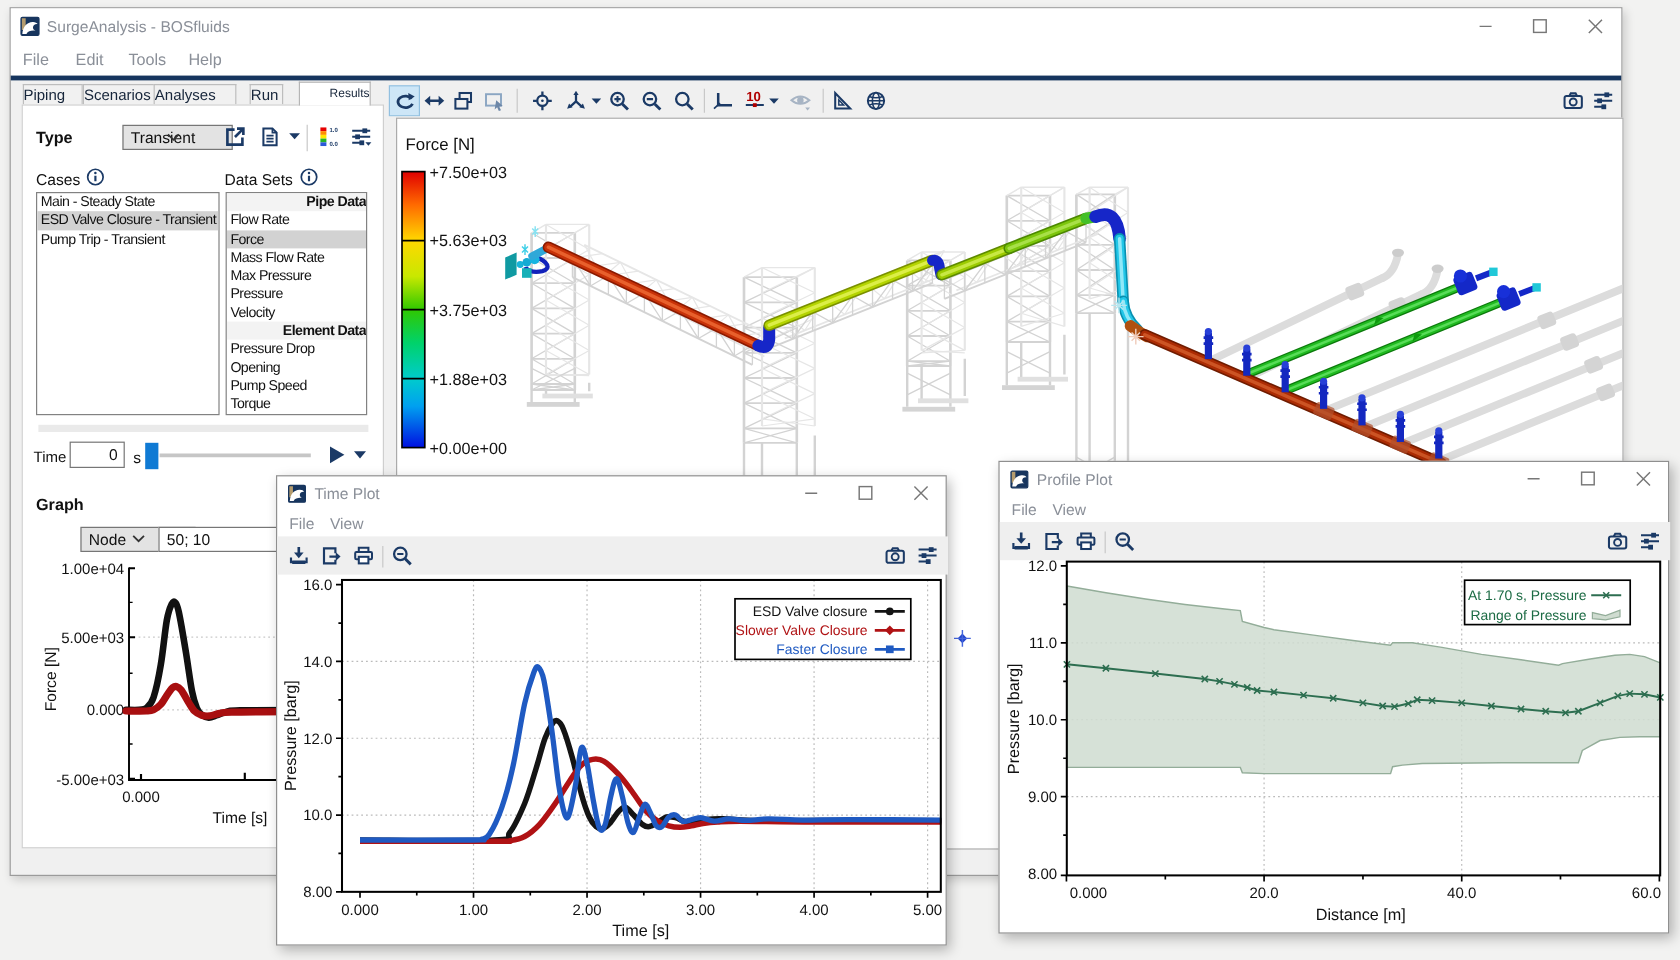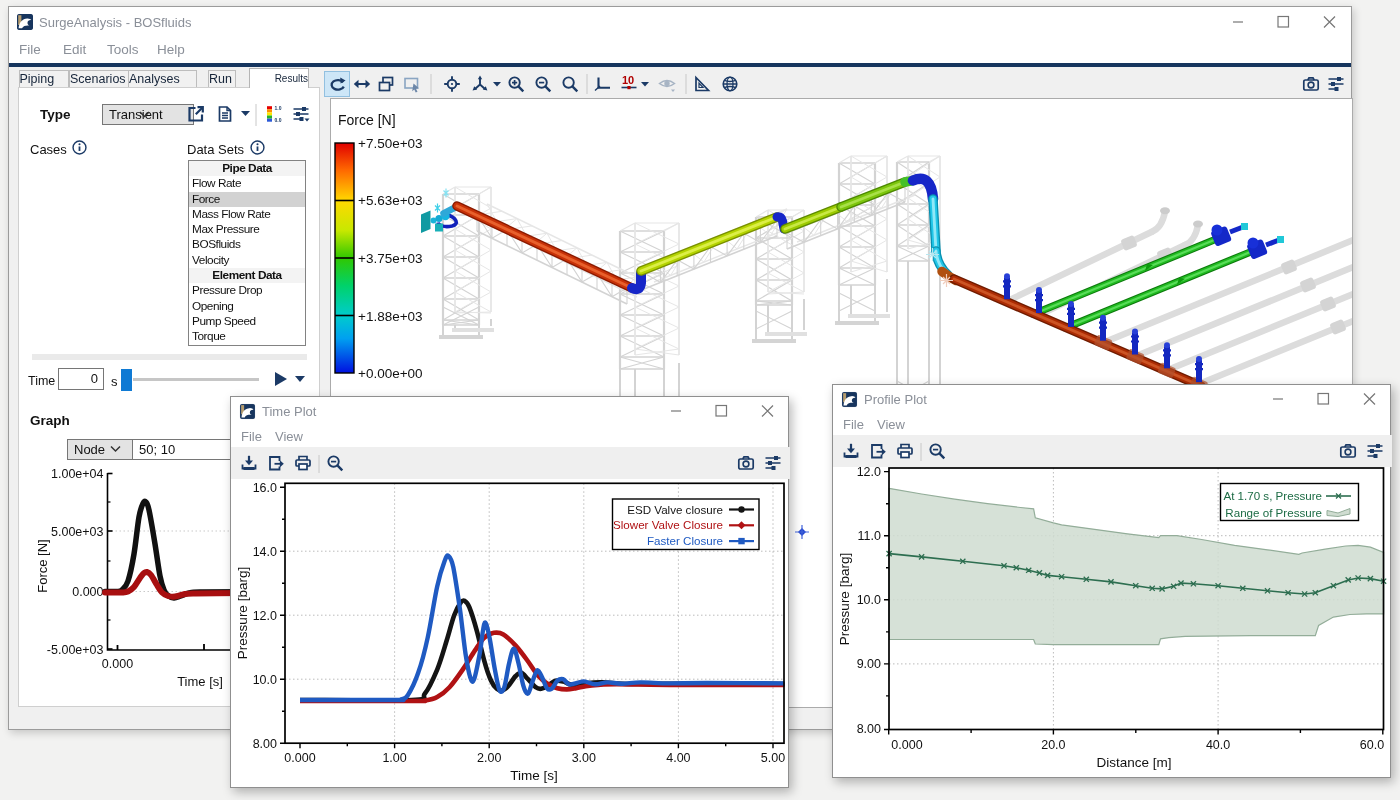--- a/index.html
+++ b/index.html
@@ -8,29 +8,29 @@
 #titlebar { position:absolute; left:0; top:0; width:100%; height:56px; background:#fff; }
 #navline { position:absolute; left:0; top:56px; width:100%; height:4px; background:#16355e; }
 .tab { position:absolute; top:63px; height:17px; background:#f1f1f1; border:1px solid #bdbdbd;
   border-bottom:none; font-size:12.5px; color:#16253a; text-align:left; line-height:17px; }
 #tabsel { position:absolute; top:61px; height:20px; background:#fff; border:1px solid #b5b5b5;
   border-bottom:none; font-size:10px; color:#16253a; text-align:right; line-height:19px; z-index:3; }
 #lpanel { position:absolute; left:9px; top:80px; width:302px; height:620px; background:#fff;
   border:1px solid #cfcfcf; }
 #canvas3d { position:absolute; left:321px; top:91px; width:1023px; height:610px; background:#fff;
   border:1px solid #ababab; }
-.lbl { position:absolute; font-size:13px; color:#111;margin-left:10px; }
+.lbl { position:absolute; font-size:13px; color:#111; }
 .combo { position:absolute; background:#e3e3e3; border:1px solid #767676; font-size:13px;
   color:#111; padding:2px 0 0 6px;margin-left:36px; }
 .inp { position:absolute; background:#fff; border:1px solid #767676; font-size:13px; color:#111; }
 .lbox { position:absolute; background:#fff; border:1px solid #828282; font-size:13px; color:#111;
   overflow:hidden; }
 .li { height:15.3px; line-height:15.3px; padding-left:3px; white-space:nowrap; font-size:11.8px; letter-spacing:-0.45px; }
 .lih { background:#d2d2d2; }
-.lic { text-align:center; font-weight:bold; background:#f3f3f3; padding-left:0; }
+.lic { text-align:right; font-weight:bold; background:#f3f3f3; padding-left:0; }
 .pwin { position:absolute; background:#fff; border:1px solid #8f8f8f;
   box-shadow:3px 4px 10px rgba(0,0,0,0.28); z-index:5; }
 </style></head><body>
 <div id="mainwin">
     <div id="titlebar"></div>
     <svg width="1344" height="56" style="position:absolute;left:0;top:0">
       <g transform="translate(8,7)">
         <rect x="0.5" y="0.5" width="15" height="15" rx="1.2" fill="#17355e" stroke="#17355e"></rect>
         <path d="M1.2 1.2 H4.4 V11 H1.2 Z" fill="#b59c6e"></path>
         <path d="M1.6 14.3 C2.1 8.0 5.4 4.8 10.2 4.4 C12.4 4.3 13.8 5.2 14.3 6.1 C12.0 5.9 10.6 7.0 10.5 8.8 C10.4 10.2 11.3 11.2 12.6 11.6 C9.4 11.3 6.4 11.6 5.0 14.3 Z" fill="#ffffff"></path>
@@ -101,27 +101,32 @@
         <path d="M114 291.5 H240" stroke="#c6c6c6" stroke-width="3"></path>
         <rect x="102" y="281" width="11" height="22" fill="#0f7ad4"></rect>
         <path d="M256 284 L256 298 L268 291 Z" fill="#1b3a66"></path>
         <path d="M276 288 L286 288 L281.0 294 Z" fill="#1b3a66"></path>
         <text x="11" y="337" font-size="13.5" font-weight="bold" fill="#111" font-family="Liberation Sans, sans-serif">Graph</text>
         <path d="M92 358.5 l4.5 4.5 L101 358.5" fill="none" stroke="#333" stroke-width="1.5"></path>
       </svg>
       <div class="inp" style="left:39px;top:280px;width:46px;height:22px;text-align:right;padding:2px 5px 0 0">0</div>
       <div class="combo" style="left:12px;top:351px;width:96px;height:21px">Node</div>
       <div class="inp" style="left:113px;top:351px;width:115px;height:21px;padding:2px 0 0 6px">50; 10</div>
+      <div class="lbox" style="left:11px;top:72px;width:153px;height:186px">
+        <div class="li">Main - Steady State</div>
+        <div class="li lih">ESD Valve Closure - Transient</div>
+        <div class="li">Pump Trip - Transient</div>
+      </div>
       <div class="lbox" style="left:169px;top:72px;width:118px;height:186px">
         <div class="li lic">Pipe Data</div>
         <div class="li">Flow Rate</div>
         <div class="li lih">Force</div>
         <div class="li">Mass Flow Rate</div>
         <div class="li">Max Pressure</div>
-        <div class="li">BOSfluids</div>
+        <div class="li">Pressure</div>
         <div class="li">Velocity</div>
         <div class="li lic">Element Data</div>
         <div class="li">Pressure Drop</div>
         <div class="li">Opening</div>
         <div class="li">Pump Speed</div>
         <div class="li">Torque</div>
       </div>
       <svg width="300" height="618" style="position:absolute;left:0;top:0;pointer-events:none">
         <path d="M92 358.5 l4.5 4.5 L101 358.5" fill="none" stroke="#333" stroke-width="1.5"></path>
       </svg>

